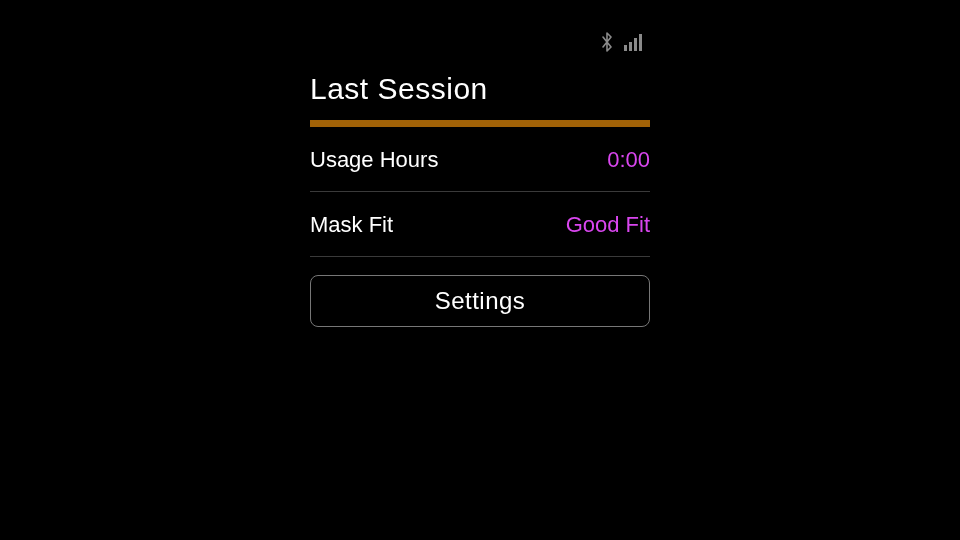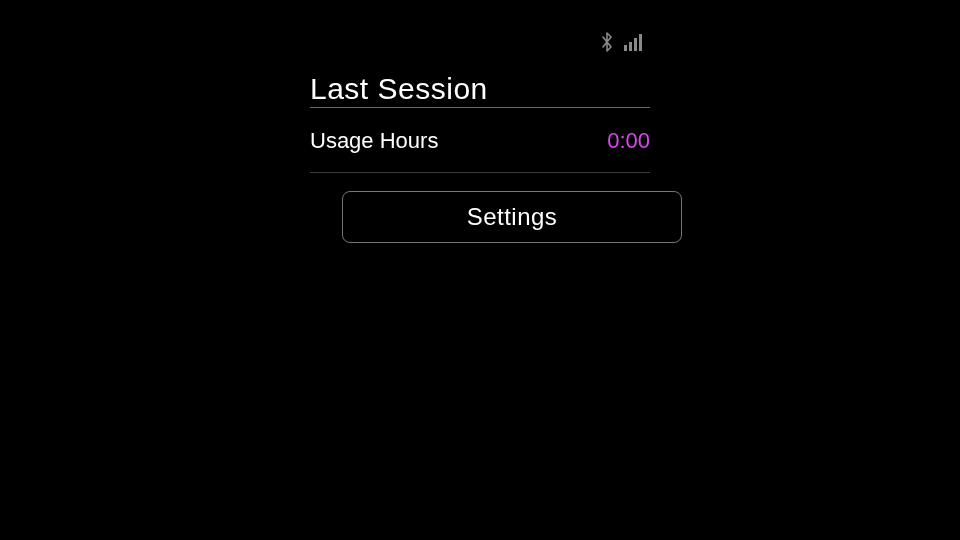--- a/index.html
+++ b/index.html
@@ -24,22 +24,22 @@
       gap: 10px;
       height: 24px;
       padding-right: 4px;
       margin-bottom: 18px;
     }
     .status-row svg { display: block; }
     .title {
       font-size: 30px;
       font-weight: 300;
       letter-spacing: 0.5px;
-      padding-bottom: 1px;
-      border-bottom: 1px solid #a16207;
+      padding-bottom: 14px;
+      border-bottom: 7px solid #a16207;
     }
     .row {
       display: flex;
       justify-content: space-between;
       align-items: baseline;
       padding: 20px 0 18px 0;
       border-bottom: 1px solid #3a3a3a;
       font-size: 22px;
       font-weight: 300;
     }
@@ -54,21 +54,20 @@
       border: 1px solid #777;
       border-radius: 8px;
       color: #fff;
       font-size: 24px;
       font-weight: 300;
       letter-spacing: 0.5px;
       display: flex;
       align-items: center;
       justify-content: center;
       cursor: pointer;
-      margin-left: 32px;
     }
   </style>
 </head>
 <body>
 
 <div class="device">
 
   <div class="status-row">
     <span>
       <svg width="14" height="20" viewBox="0 0 14 20">
@@ -87,18 +86,22 @@
 
   <div class="title">Last Session</div>
 
   <div class="row">
     <span class="label">Usage Hours</span>
     <span class="value">0:00</span>
   </div>
 
 
 
+  <div class="row">
+    <span class="label">Mask Fit</span>
+    <span class="value">Good Fit</span>
+  </div>
 
   <div class="settings-btn">
     <span>Settings</span>
   </div>
 
 </div>
 
 </body></html>

